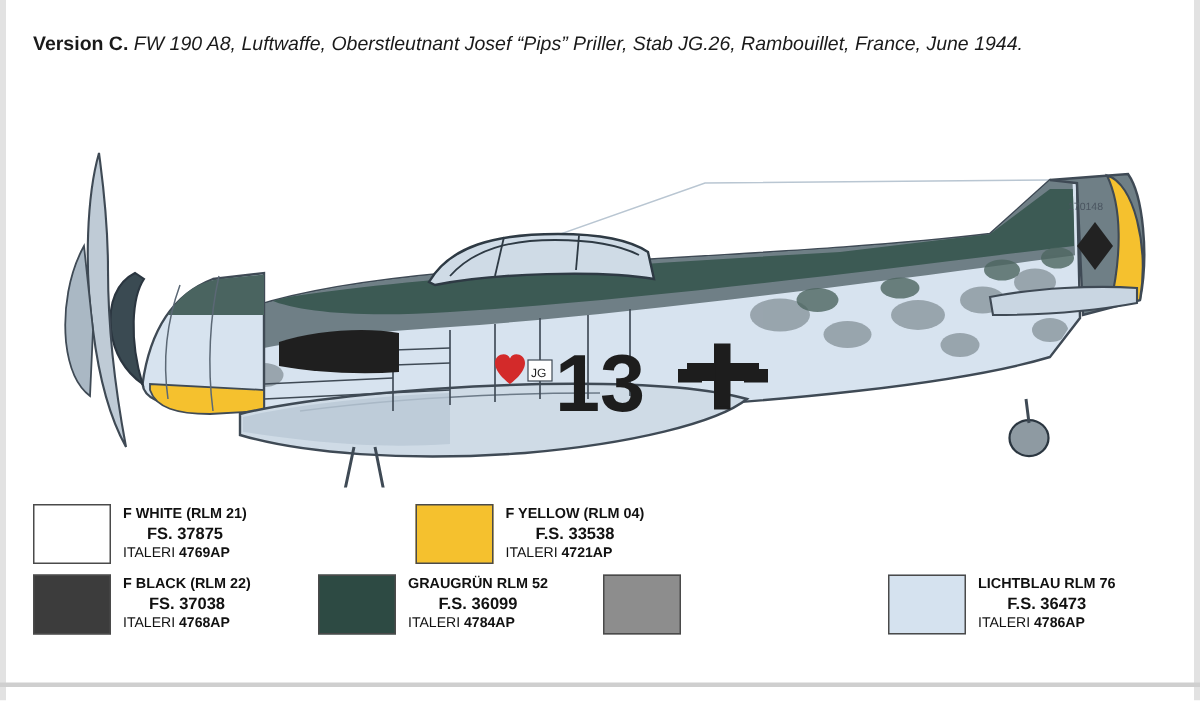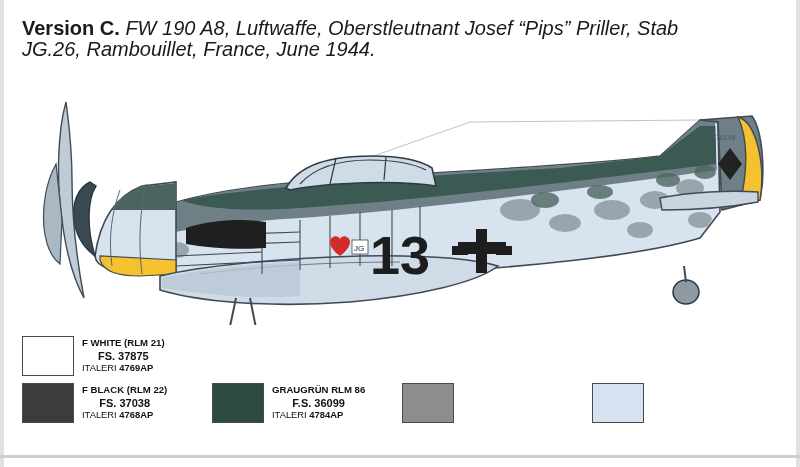--- a/index.html
+++ b/index.html
@@ -6,21 +6,21 @@
   body{
     width:800px;height:467px;
     background:#ffffff;
     font-family:"Liberation Sans", sans-serif;
     overflow:hidden;
     position:relative;
   }
   
   .header{
     position:absolute;left:22px;top:18px;width:720px;
-    font-size:20px;line-height:21px;color:#1a1a1a;
+    font-size:13px;line-height:21px;color:#1a1a1a;
   }
   .header .lead{font-weight:bold;font-style:normal;}
   .header .rest{font-style:italic;}
   
   .art{
     position:absolute;left:0;top:60px;width:656px;height:265px;
   }
   .art svg{display:block;}
   
   .chart{
@@ -197,44 +197,57 @@
   <div class="swatch-row row1">
     <div class="swatch-cell" style="width:255px">
       <div class="chip" style="background:#ffffff"></div>
       <div class="chip-txt">
         <div class="nm">F WHITE (RLM 21)</div>
         <div class="fs">FS. 37875</div>
         <div class="it"><span>ITALERI </span><b>4769AP</b></div>
       </div>
     </div>
 
+    <div class="swatch-cell" style="width:255px">
+      <div class="chip" style="background:#f5c12e"></div>
+      <div class="chip-txt">
+        <div class="nm">F YELLOW (RLM 04)</div>
+        <div class="fs">F.S. 33538</div>
+        <div class="it"><span>ITALERI </span><b>4721AP</b></div>
+      </div>
+    </div>
   </div>
 
   <div class="swatch-row row2">
     <div class="swatch-cell" style="width:190px">
       <div class="chip" style="background:#3c3c3c"></div>
       <div class="chip-txt">
         <div class="nm">F BLACK (RLM 22)</div>
         <div class="fs">FS. 37038</div>
         <div class="it"><span>ITALERI </span><b>4768AP</b></div>
       </div>
     </div>
 
     <div class="swatch-cell" style="width:190px">
       <div class="chip" style="background:#2d4a43"></div>
       <div class="chip-txt">
-        <div class="nm">GRAUGRÜN RLM 86</div>
+        <div class="nm">GRAUGRÜN RLM 52</div>
         <div class="fs">F.S. 36099</div>
         <div class="it"><span>ITALERI </span><b>4784AP</b></div>
       </div>
     </div>
 
     <div class="swatch-cell" style="width:190px">
       <div class="chip" style="background:#8d8d8d"></div>
     </div>
 
     <div class="swatch-cell" style="width:190px">
       <div class="chip" style="background:#d5e2ef"></div>
+      <div class="chip-txt">
+        <div class="nm">LICHTBLAU RLM 76</div>
+        <div class="fs">F.S. 36473</div>
+        <div class="it"><span>ITALERI </span><b>4786AP</b></div>
+      </div>
     </div>
   </div>
 </div>
 
 <div class="bottom-rule"></div>
 
 </body></html>

